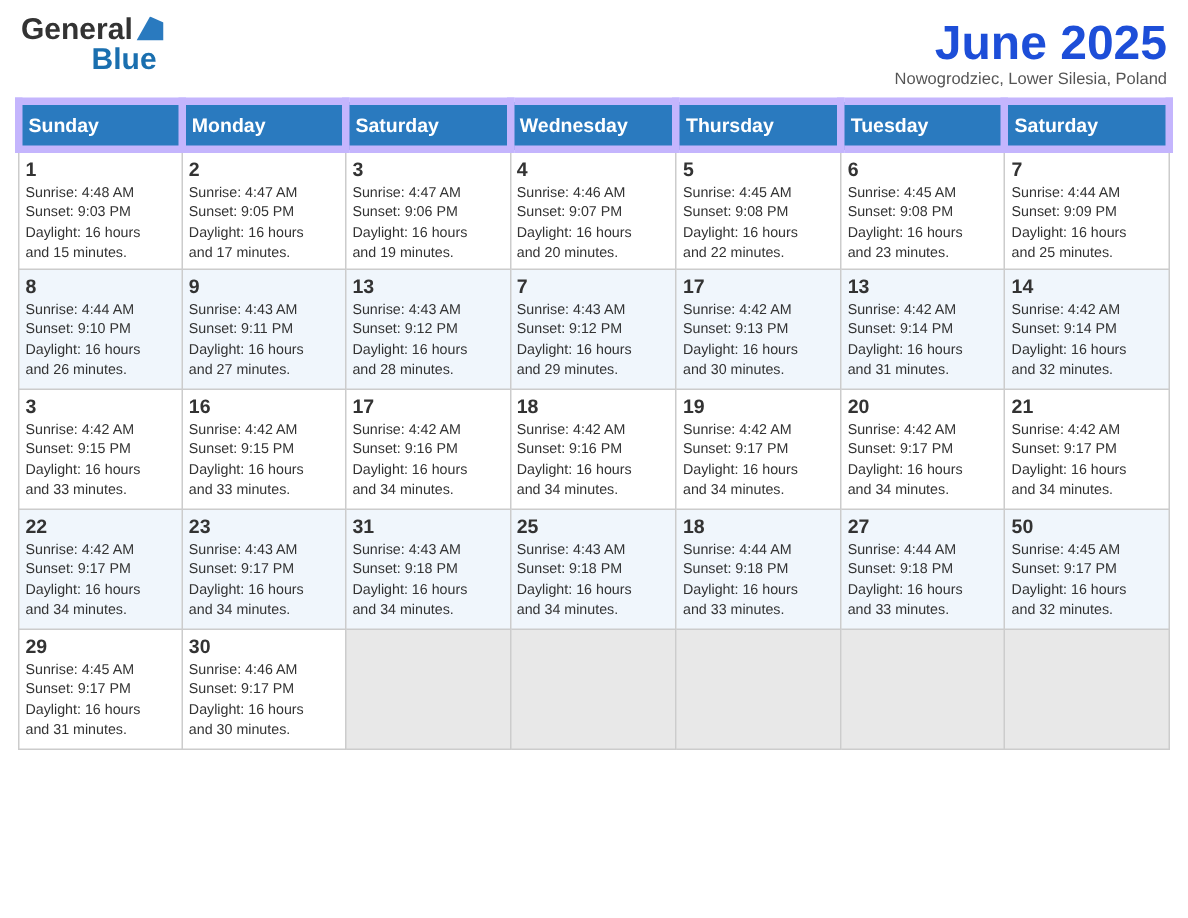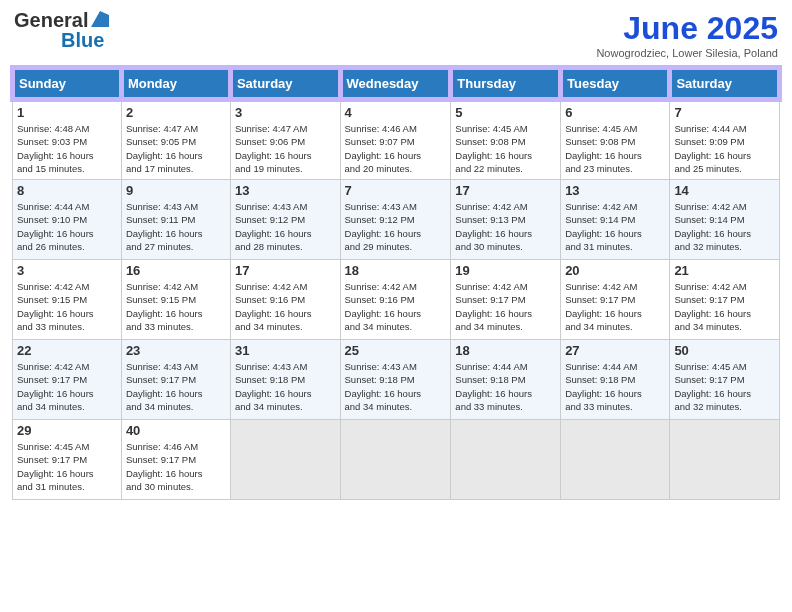--- a/index.html
+++ b/index.html
@@ -334,21 +334,21 @@
       </tr>
       <tr>
         <td>
           <span class="day-num">29</span>
           <div class="day-info" style="white-space: pre-line;">Sunrise: 4:45 AM
 Sunset: 9:17 PM
 Daylight: 16 hours
 and 31 minutes.</div>
         </td>
         <td>
-          <span class="day-num">40</span>
+          <span class="day-num">30</span>
           <div class="day-info" style="white-space: pre-line;">Sunrise: 4:46 AM
 Sunset: 9:17 PM
 Daylight: 16 hours
 and 30 minutes.</div>
         </td>
         <td class="empty-cell"></td>
         <td class="empty-cell"></td>
         <td class="empty-cell"></td>
         <td class="empty-cell"></td>
         <td class="empty-cell"></td>

